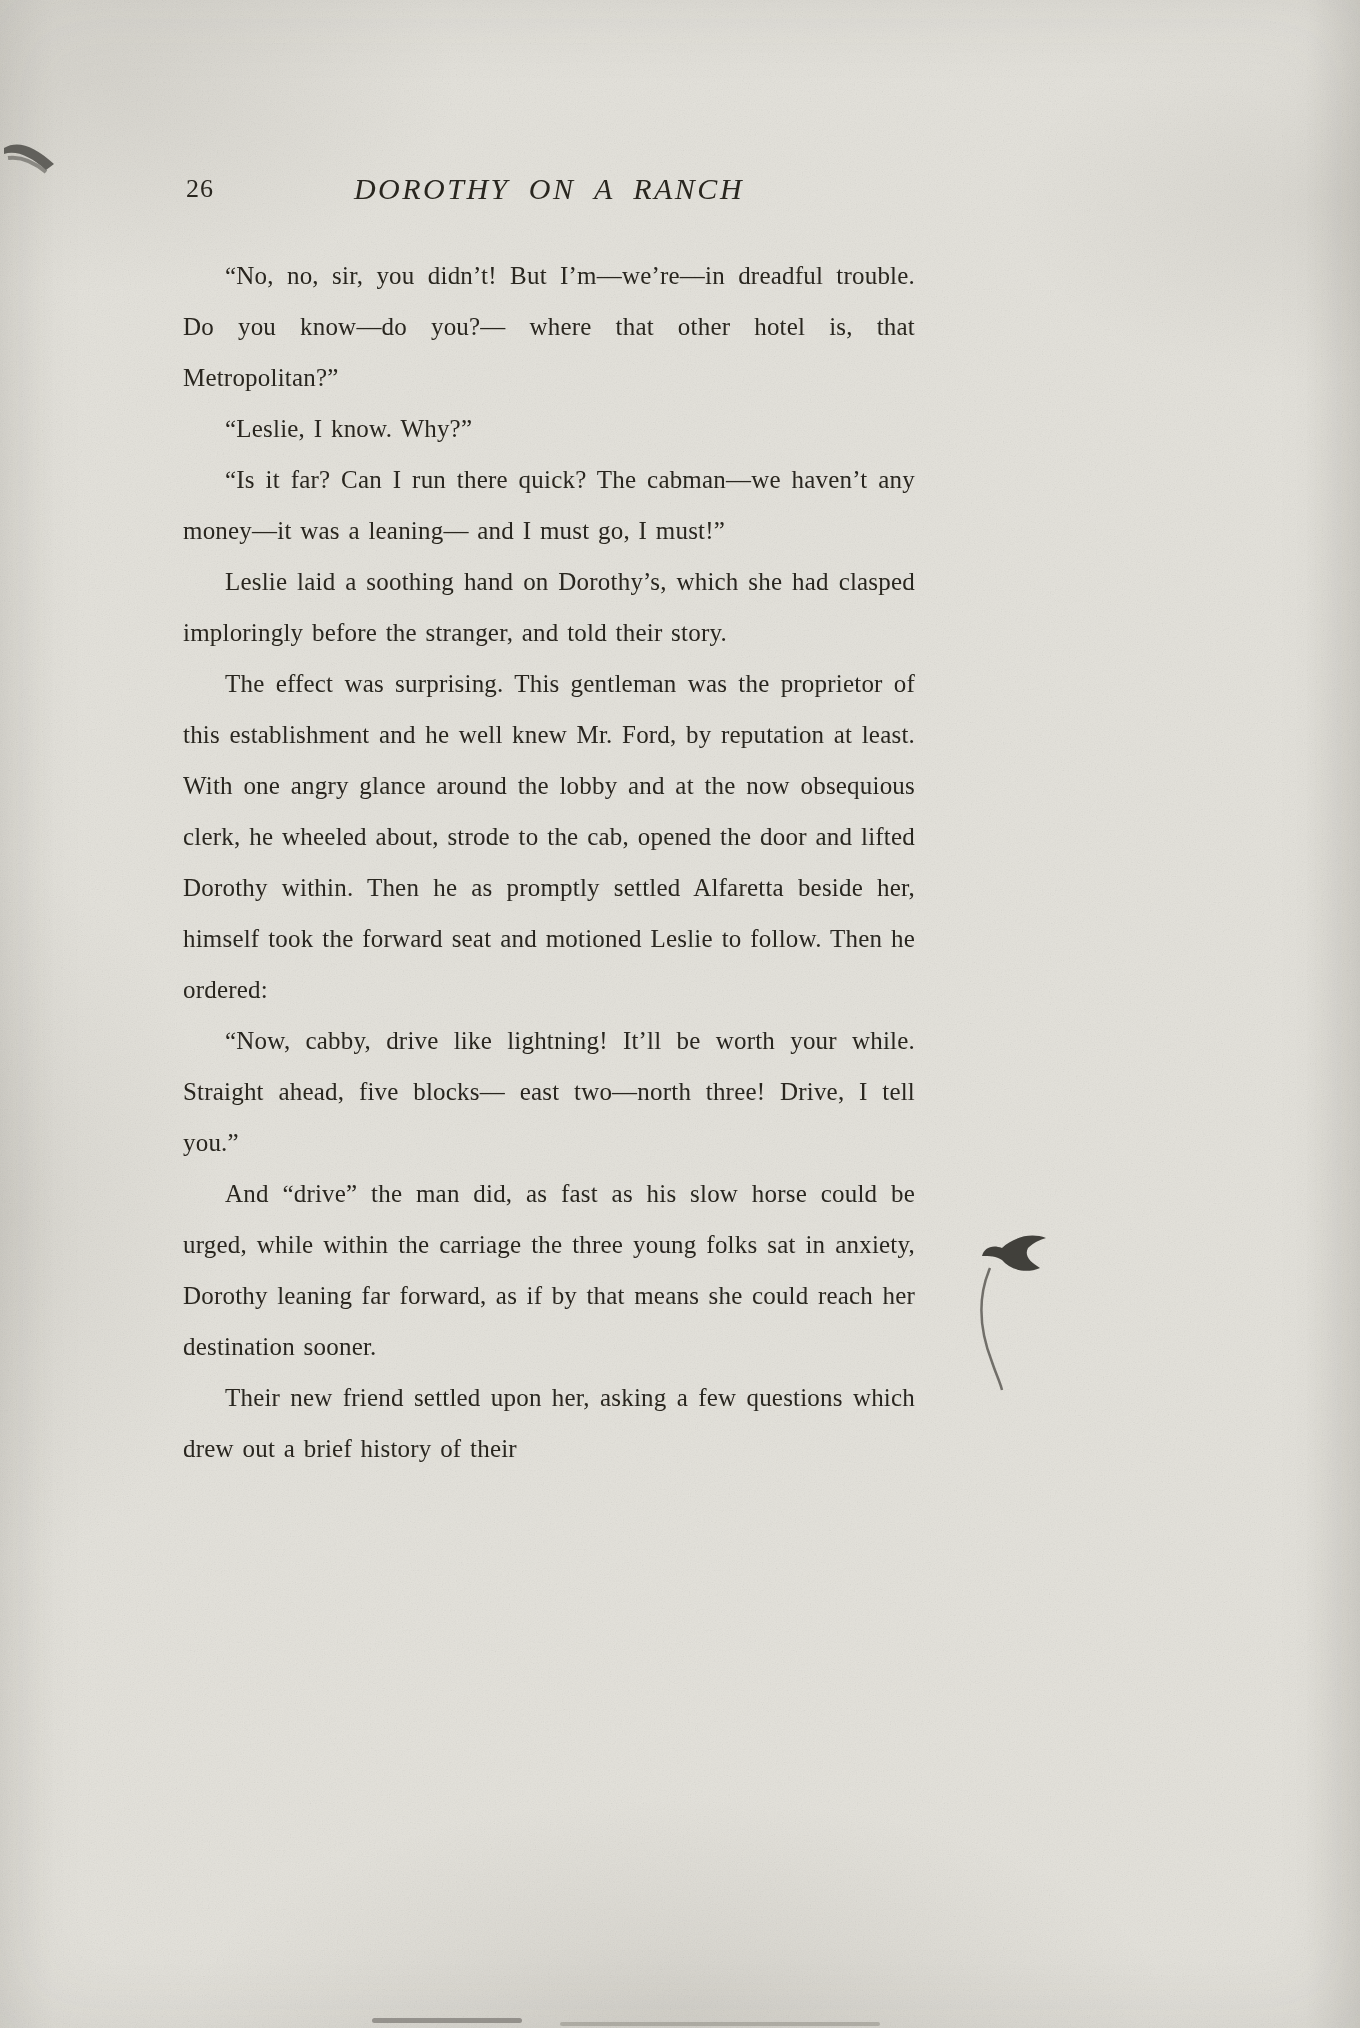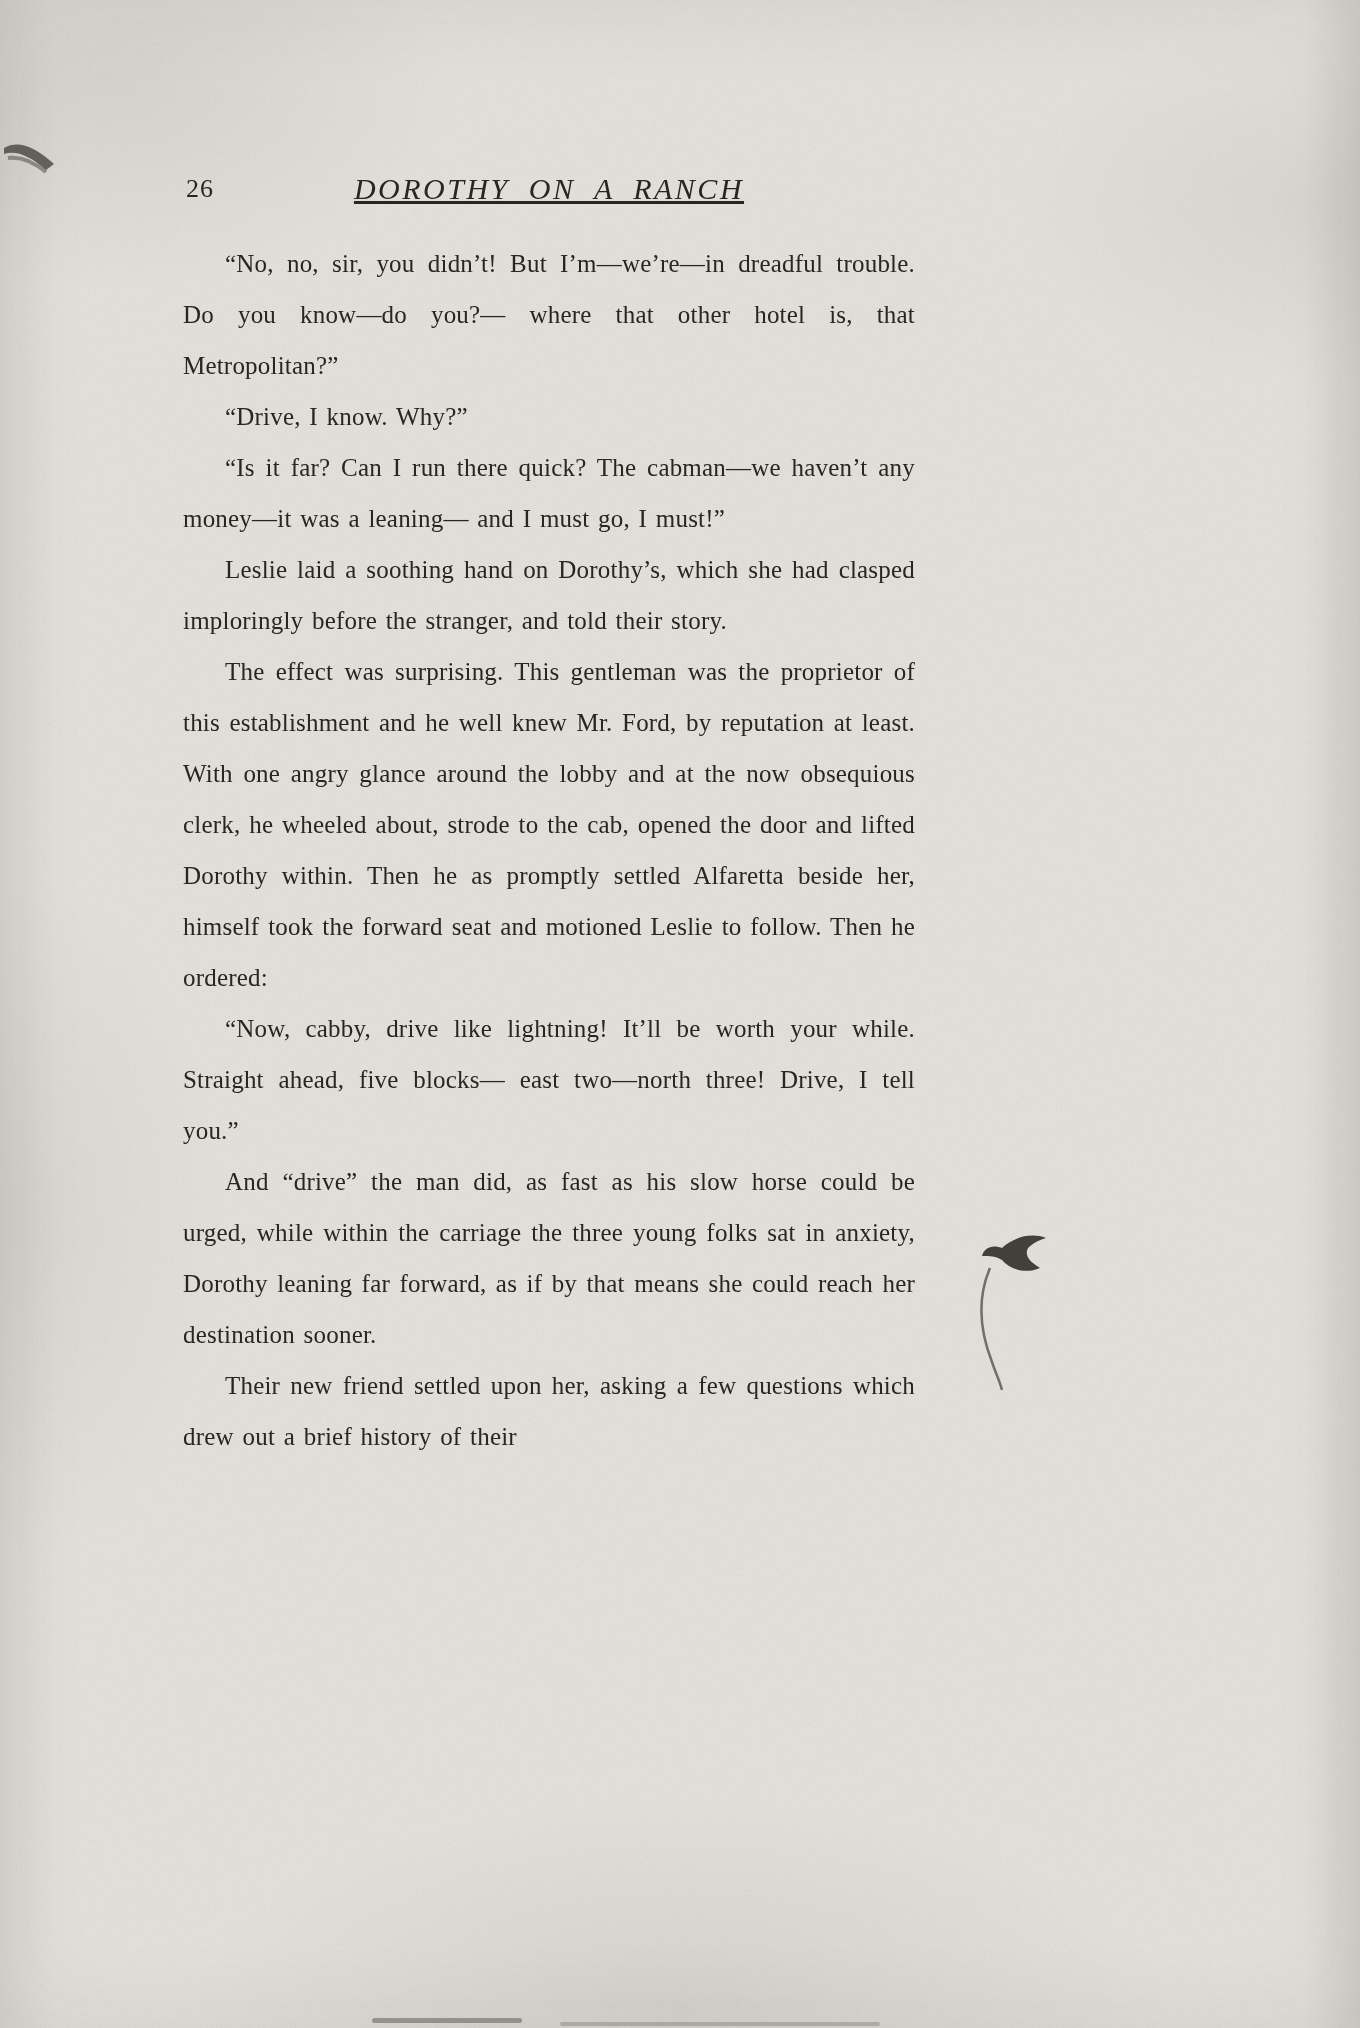--- a/index.html
+++ b/index.html
@@ -27,22 +27,21 @@
   .content {
     position: absolute;
     left: 183px;
     top: 172px;
     width: 732px;
     color: #29261f;
   }
   .header {
     position: relative;
     height: 34px;
-    margin-bottom: 32px;
-    text-decoration: underline;
+    margin-bottom: 44px;
   }
   .page-number {
     position: absolute;
     left: 3px;
     top: 2px;
     font-size: 26px;
     letter-spacing: 1px;
   }
   .running-title {
     display: block;
@@ -92,21 +91,21 @@
     </g>
   </svg>
 
   <div class="content">
     <div class="header">
       <span class="page-number">26</span>
       <span class="running-title">DOROTHY ON A RANCH</span>
     </div>
     <div class="body-text">
         <p class="para">“No, no, sir, you didn’t!  But I’m—we’re—in dreadful trouble.  Do you know—do you?— where that other hotel is, that Metropolitan?”</p>
-        <p class="para">“Drive, I know.  Why?”</p>
+        <p class="para">“Leslie, I know.  Why?”</p>
         <p class="para">“Is it far?  Can I run there quick?  The cabman—we haven’t any money—it was a leaning— and I must go, I must!”</p>
         <p class="para">Leslie laid a soothing hand on Dorothy’s, which she had clasped imploringly before the stranger, and told their story.</p>
         <p class="para">The effect was surprising.  This gentleman was the proprietor of this establishment and he well knew Mr. Ford, by reputation at least.  With one angry glance around the lobby and at the now obsequious clerk, he wheeled about, strode to the cab, opened the door and lifted Dorothy within.  Then he as promptly settled Alfaretta beside her, himself took the forward seat and motioned Leslie to follow.  Then he ordered:</p>
         <p class="para">“Now, cabby, drive like lightning!  It’ll be worth your while.  Straight ahead, five blocks— east two—north three!  Drive, I tell you.”</p>
         <p class="para">And “drive” the man did, as fast as his slow horse could be urged, while within the carriage the three young folks sat in anxiety, Dorothy leaning far forward, as if by that means she could reach her destination sooner.</p>
         <p class="para">Their new friend settled upon her, asking a few questions which drew out a brief history of their</p>
       </div>
   </div>
 
 </div>

